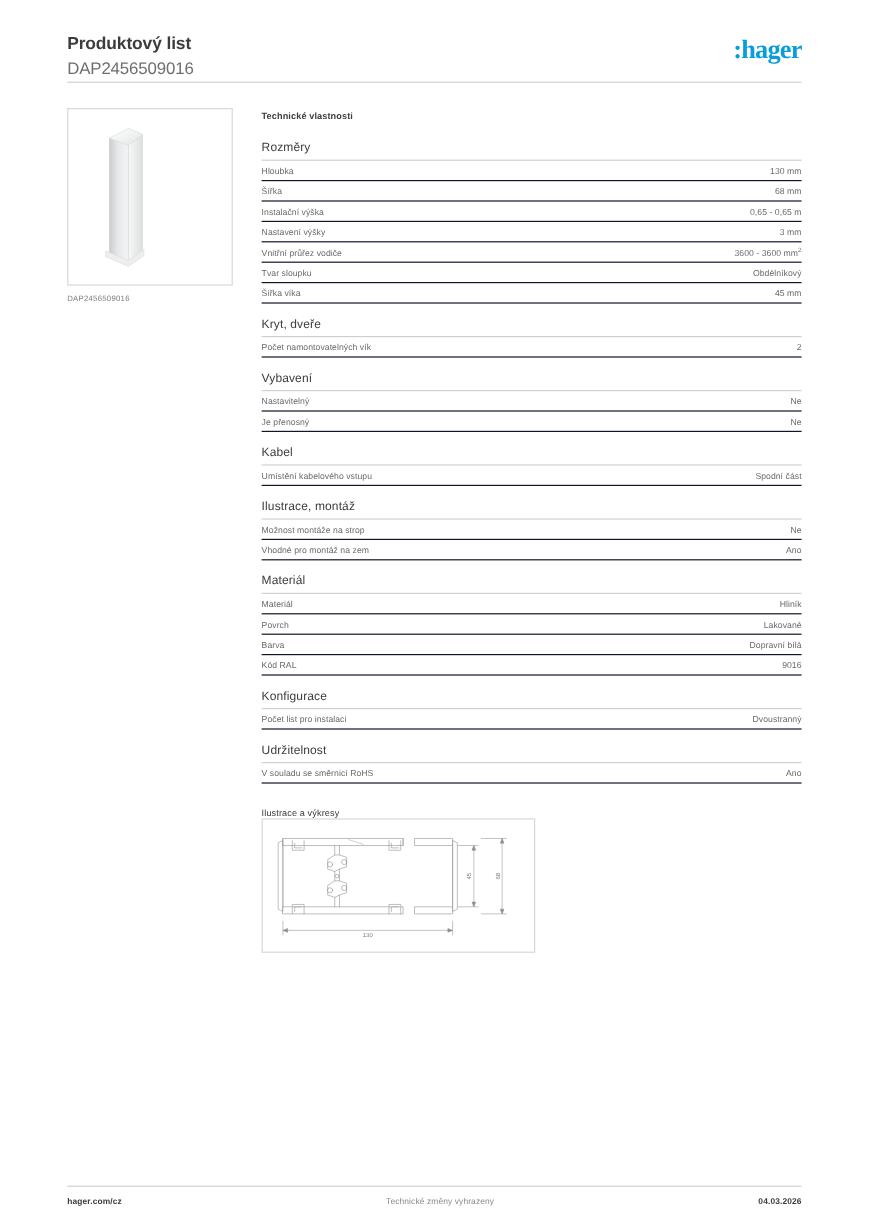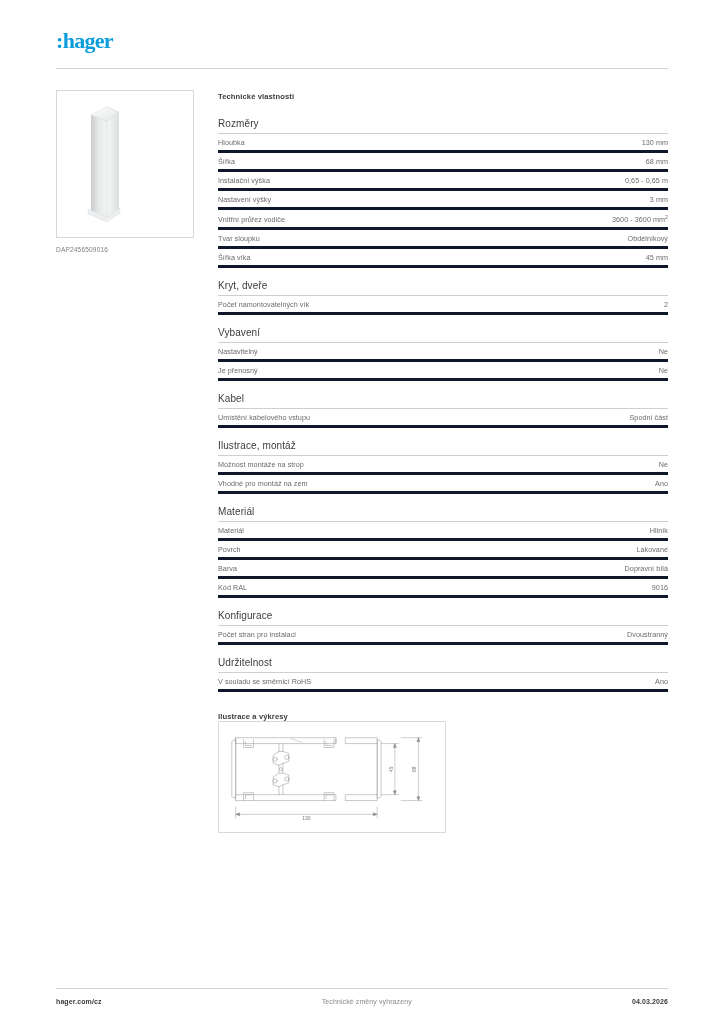--- a/index.html
+++ b/index.html
@@ -109,35 +109,35 @@
     font-weight: normal;
     color: #3c3c3c;
     padding-bottom: 4px;
     border-bottom: 1px solid #cfcfcf;
     letter-spacing: 0.1px;
   }
   .spec-row {
     display: flex;
     justify-content: space-between;
     align-items: baseline;
-    border-bottom: 3px solid #0f172a;
+    border-bottom: 1px solid #0f172a;
     padding: 3.6px 0 3.4px 0;
     font-size: 7.2px;
     color: #6a6a6a;
     letter-spacing: 0.05px;
   }
   .spec-label { white-space: nowrap; }
   .spec-value { white-space: nowrap; text-align: right; }
   .spec-value sup { font-size: 5.2px; vertical-align: super; }
 
   
   .draw-group { margin-top: 20px; }
   .draw-title {
     font-size: 7.6px;
-    font-weight: bold;
+    font-weight: normal;
     color: #3c3c3c;
     letter-spacing: 0.1px;
   }
   .draw-frame {
     width: 228px;
     height: 112px;
     border: 1px solid #d8d8d8;
     box-sizing: border-box;
     background: #ffffff;
   }
@@ -162,20 +162,24 @@
     font-size: 7px;
   }
   .footer-left { font-weight: bold; color: #3c3c3c; letter-spacing: 0.1px; }
   .footer-center { color: #8a8a8a; letter-spacing: 0.1px; }
   .footer-right { font-weight: bold; color: #3c3c3c; letter-spacing: 0.1px; }
 </style>
 </head>
 <body>
 
 <div class="header">
+  <div>
+    <div class="doc-title">Produktový list</div>
+    <div class="doc-ref">DAP2456509016</div>
+  </div>
   <div class="brand-logo">:hager</div>
 </div>
 <div class="header-rule"></div>
 
 <div class="product-pane">
   <div class="product-frame">
     <svg class="pillar" viewBox="0 0 34 120">
       <defs>
         <linearGradient id="faceLeft" x1="0" y1="0" x2="1" y2="0">
           <stop offset="0%" stop-color="#c9cbcc"></stop>
@@ -287,21 +291,21 @@
           <div class="spec-value">Dopravní bílá</div>
         </div>
         <div class="spec-row">
           <div class="spec-label">Kód RAL</div>
           <div class="spec-value">9016</div>
         </div>
       </div>
       <div class="group">
         <div class="group-title">Konfigurace</div>
         <div class="spec-row">
-          <div class="spec-label">Počet stran pro instalaci</div>
+          <div class="spec-label">Počet list pro instalaci</div>
           <div class="spec-value">Dvoustranný</div>
         </div>
       </div>
       <div class="group">
         <div class="group-title">Udržitelnost</div>
         <div class="spec-row">
           <div class="spec-label">V souladu se směrnicí RoHS</div>
           <div class="spec-value">Ano</div>
         </div>
       </div>

